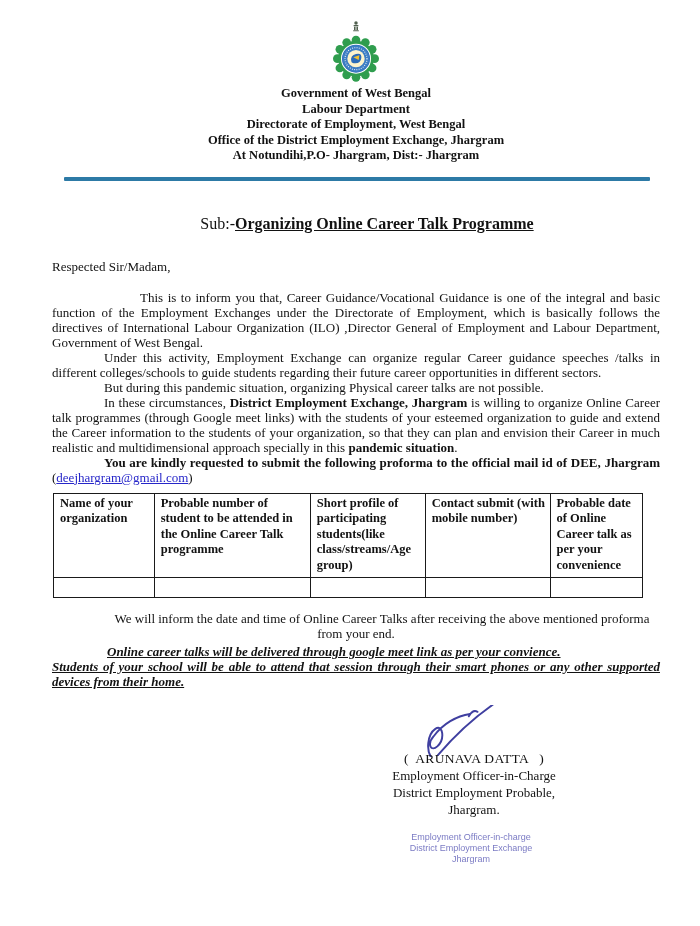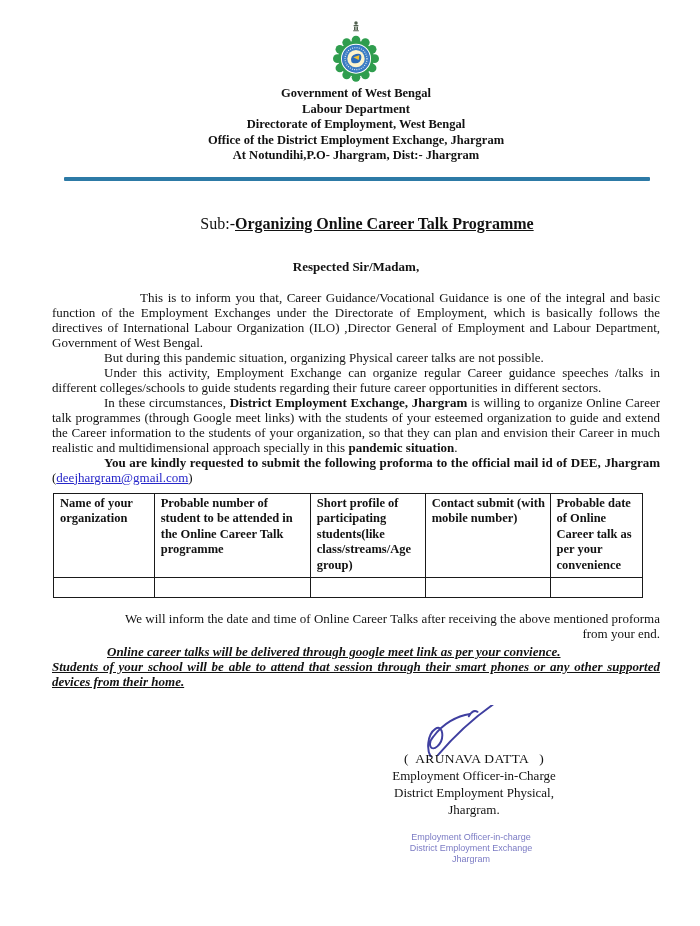--- a/index.html
+++ b/index.html
@@ -14,28 +14,28 @@
   .header{text-align:center;font-weight:bold;font-size:12.5px;line-height:15.5px;margin-top:2px;}
 
   
   .divider{height:4px;background:#2d7aa6;margin:13px 0 0 12px;width:586px;border-radius:1px;}
 
   
   .subject{text-align:center;font-size:16px;margin:34px 0 0 22px;}
   .subject .subj-title{font-weight:bold;text-decoration:underline;}
 
   
-  .salutation{font-weight:bold;font-size:13px;margin:26px 0 0 0;text-align:center;}
+  .salutation{font-weight:normal;font-size:13px;margin:26px 0 0 0;}
   .para{font-size:13px;line-height:15px;margin:0;text-align:justify;}
   .p1{margin-top:15px;text-indent:88px;}
   .indent{text-indent:52px;}
   .bold{font-weight:bold;}
   .normal{font-weight:normal;}
   .email{color:#2626c9;text-decoration:underline;cursor:pointer;}
-  .p6{margin-top:13px;text-align:right;}
+  .p6{margin-top:13px;text-align:center;}
   .biu{font-weight:bold;font-style:italic;text-decoration:underline;}
   .biu.first{text-indent:55px;margin-top:3px;}
 
   
   table{border-collapse:collapse;width:590px;margin:8px 0 0 1px;table-layout:fixed;}
   th,td{border:1.5px solid #1a1a1a;}
   th{font-size:12.5px;line-height:15.5px;text-align:left;vertical-align:top;padding:2px 4px 4px 6px;font-weight:bold;}
   td.empty{height:19px;padding:0;}
 
   
@@ -107,22 +107,22 @@
 
   <div class="divider"></div>
 
   <div class="subject">
     <span>Sub:-</span><span class="subj-title">Organizing Online Career Talk Programme</span>
   </div>
 
   <p class="salutation">Respected Sir/Madam,</p>
 
   <p class="para p1">This is to inform you that, Career Guidance/Vocational Guidance is one of the integral and basic function of the Employment Exchanges under the Directorate of Employment, which is basically follows the directives of International Labour Organization (ILO) ,Director General of Employment and Labour Department, Government of West Bengal.</p>
+  <p class="para indent">Under this activity, Employment Exchange can organize regular Career guidance speeches /talks in different colleges/schools to guide students regarding their future career opportunities in different sectors.</p>
   <p class="para indent">But during this pandemic situation, organizing Physical career talks are not possible.</p>
-  <p class="para indent">Under this activity, Employment Exchange can organize regular Career guidance speeches /talks in different colleges/schools to guide students regarding their future career opportunities in different sectors.</p>
 
   <p class="para indent"><span>In these circumstances, </span><b>District Employment Exchange, Jhargram</b><span> is willing to organize Online Career talk programmes (through Google meet links) with the students of your esteemed organization to guide and extend the Career information to the students of your organization, so that they can plan and envision their Career in much realistic and multidimensional approach specially in this </span><b>pandemic situation</b><span>.</span></p>
 
   <p class="para indent bold"><span>You are kindly requested to submit the following proforma to the official mail id of DEE, Jhargram </span><span class="normal">(</span><span class="email normal">deejhargram@gmail.com</span><span class="normal">)</span></p>
 
   <table>
     <colgroup>
       <col style="width:17.1%">
         <col style="width:26.5%">
         <col style="width:19.5%">
@@ -155,21 +155,21 @@
   <div class="sig-block">
     <svg class="signature-svg" width="118" height="52" viewBox="0 0 120 54">
       <g fill="none" stroke="#3f3fa0" stroke-width="2" stroke-linecap="round" transform="rotate(-16 60 27)">
         <path d="M22,48 C16,36 24,20 33,17 C42,14 40,30 30,35 C22,39 20,30 29,24 C42,14 58,10 72,12"></path>
         <path d="M28,44 C46,32 66,20 98,9"></path>
         <path d="M70,14 q6,-6 10,-2"></path>
       </g>
     </svg>
     <div class="sig-name">(  ARUNAVA DATTA   )</div>
     <div class="sig-line">Employment Officer-in-Charge</div>
-    <div class="sig-line">District Employment Physical,</div>
+    <div class="sig-line">District Employment Probable,</div>
     <div class="sig-line">Jhargram.</div>
   </div>
 
   <div class="stamp">
     <div>Employment Officer-in-charge</div>
     <div>District Employment Exchange</div>
     <div>Jhargram</div>
   </div>
 
 </div>

